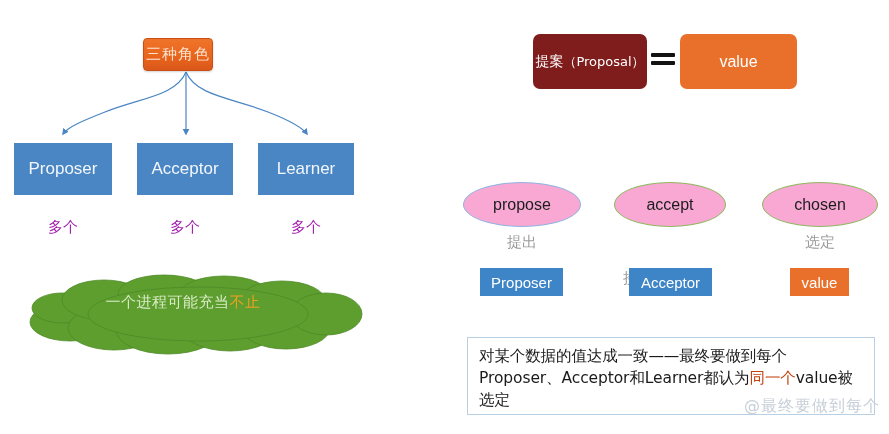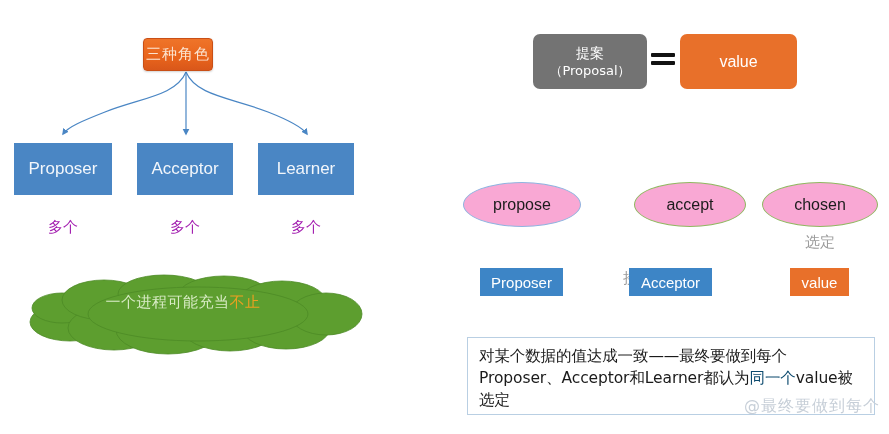--- a/index.html
+++ b/index.html
@@ -67,24 +67,24 @@
     line-height: 21px;
     color: #d9ecc6;
     font-family: "DejaVu Sans", "Liberation Sans", sans-serif;
     letter-spacing: 0.5px;
   }
   .cloud-text .hl { color: #eca020; }
 
   
   .prop-box {
     left: 533px; top: 34px; width: 114px; height: 55px;
-    background: #737373;
+    background: #7f1d1d;
     border-radius: 7px;
     color: #ffffff;
-    display: flex; flex-direction: column;
+    display: flex; 
     align-items: center; justify-content: center;
     line-height: 17px;
     font-family: "DejaVu Sans", "Liberation Sans", sans-serif;
   }
   .prop-box .l1 { font-size: 14px; }
   .prop-box .l2 { font-size: 13px; }
 
   .eq-sign {
     left: 651px; top: 53px; width: 24px; height: 16px;
   }
@@ -107,21 +107,21 @@
   .stage-ellipse {
     top: 182px; height: 45px;
     border-radius: 50%;
     background: #f9a8d4;
     display: flex; align-items: center; justify-content: center;
     font-size: 16px;
     color: #1c1c1c;
     font-family: "Liberation Sans", sans-serif;
   }
   .stage-ellipse.e1 { left: 463px; width: 118px; border: 1.3px solid #8fb4e0; }
-  .stage-ellipse.e2 { left: 634px; width: 112px; border: 1.3px solid #8fb860; }
+  .stage-ellipse.e2 { left: 614px; width: 112px; border: 1.3px solid #8fb860; }
   .stage-ellipse.e3 { left: 762px; width: 116px; border: 1.3px solid #8fb860; }
 
   .stage-cn {
     top: 231px; height: 22px;
     display: flex; align-items: center; justify-content: center;
     color: #9b9b9b;
     font-size: 15px;
     font-family: "DejaVu Sans", "Liberation Sans", sans-serif;
   }
   .stage-cn.s1 { left: 463px; width: 118px; }
@@ -146,21 +146,21 @@
     background: #ffffff;
     padding: 7px 10px 0 11px;
   }
   .note-text {
     font-size: 15.5px;
     line-height: 22px;
     color: #1a1a1a;
     font-family: "DejaVu Sans", "Liberation Sans", sans-serif;
     letter-spacing: -0.1px;
   }
-  .note-text .hl { color: #0c4a6e; }
+  .note-text .hl { color: #c2410c; }
 
   .watermark {
     left: 700px; top: 394px; width: 180px; height: 24px;
     color: #c7cfd8;
     font-size: 16px;
     letter-spacing: 1px;
     display: flex; align-items: center; justify-content: flex-end;
     font-family: "DejaVu Sans", "Liberation Sans", sans-serif;
     pointer-events: none;
   }
@@ -246,20 +246,21 @@
   <div class="abs stage-ellipse e1">
     <span>propose</span>
   </div>
   <div class="abs stage-ellipse e2">
     <span>accept</span>
   </div>
   <div class="abs stage-ellipse e3">
     <span>chosen</span>
   </div>
 
+  <div class="abs stage-cn s1">提出</div>
   <div class="abs stage-cn s2">接受</div>
   <div class="abs stage-cn s3">选定</div>
 
   <div class="abs stage-tag t1">
     <span>Proposer</span>
   </div>
   <div class="abs stage-tag t2">
     <span>Acceptor</span>
   </div>
   <div class="abs stage-tag t3">

